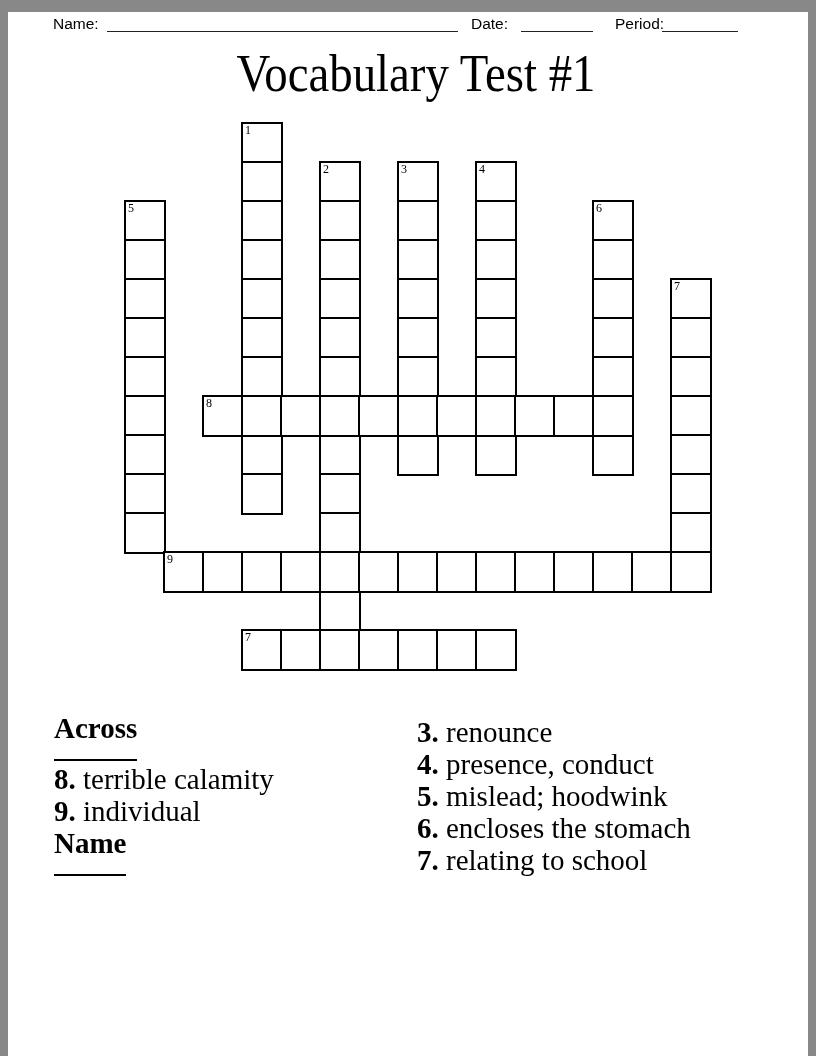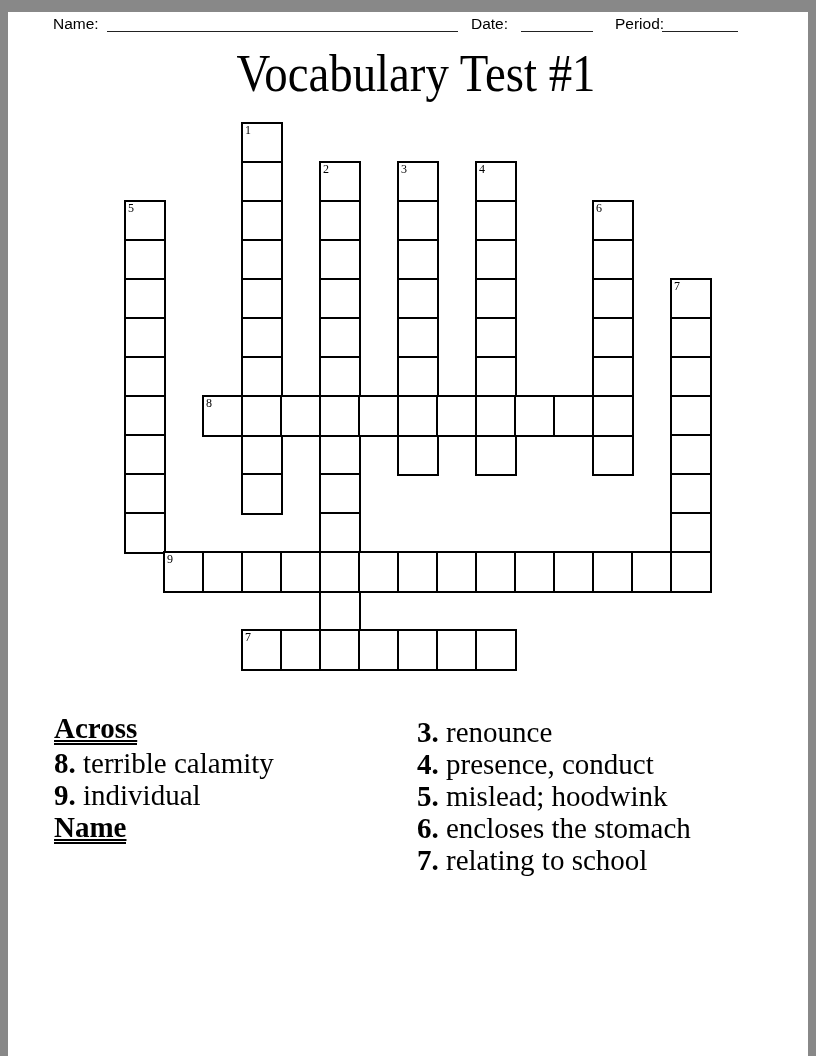--- a/index.html
+++ b/index.html
@@ -46,21 +46,21 @@
   
   .clue-col { position:absolute; font-size:29px; color:#000; }
   #left-clues  { left:46px;  top:701px; width:330px; }
   #right-clues { left:409px; top:705px; width:365px; }
   .clue { line-height:30px; margin:0 0 2px 0; }
   .clue .clue-num { font-weight:bold; }
   .clue-heading {
     font-weight:bold; font-size:29px; line-height:30px; margin:0 0 3px 0;
   }
   .clue-heading span {
-    display:inline-block; border-bottom:2.5px solid #000; padding-bottom:0px;text-decoration:underline;
+    display:inline-block; border-bottom:2.5px solid #000; padding-bottom:16px;
   }
 </style>
 </head>
 <body>
 
 <div class="page">
 
   <div>
     <span class="hdr-label" id="name-label">Name:</span>
     <div class="hdr-line" id="name-line"></div>

